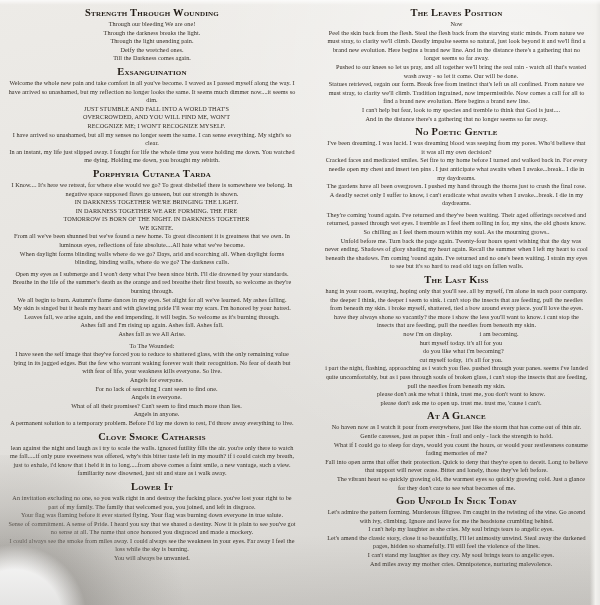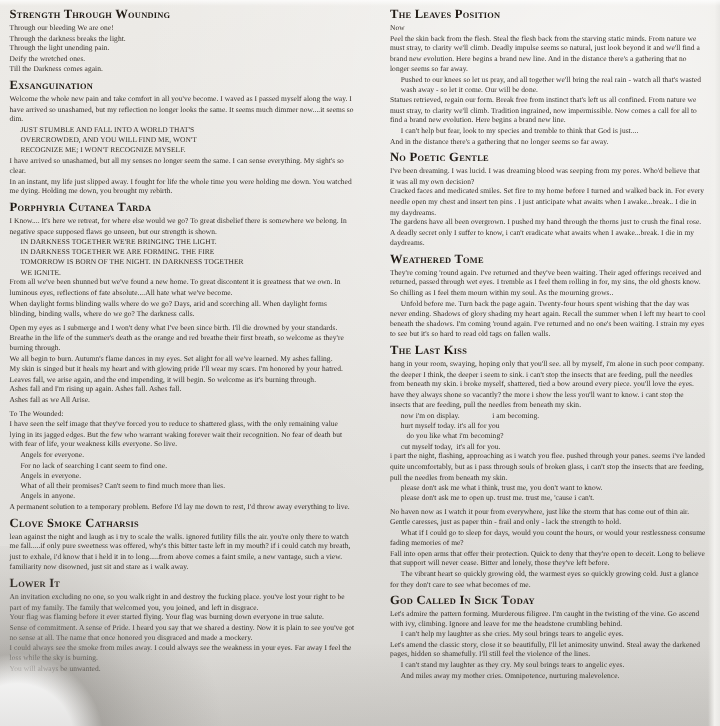--- a/index.html
+++ b/index.html
@@ -40,21 +40,21 @@
   }
   .scan-edge-top {
     position: absolute; top: 0; left: 0; right: 0; height: 5px;
     background: linear-gradient(to bottom, rgba(255,255,255,0.75), rgba(255,255,255,0));
     pointer-events: none;
   }
   .cols {
     position: relative;
     display: flex;
     gap: 29px;
-    width: 100%; height: 100%;
+    width: 100%; height: 100%; text-align: center;
   }
   .col { box-sizing: border-box; }
   .col-left  { width: 288px; flex: 0 0 auto; }
   .col-right { flex: 1 1 auto; padding-right: 6px; }
 
   section { margin: 0 0 3px 0; }
   .title {
     font-variant: small-caps;
     font-weight: 700;
     font-size: 10.5px;
@@ -146,43 +146,43 @@
           <div class="line c">I can't help but fear, look to my species and tremble to think that God is just....</div>
           <div class="line p">And in the distance there's a gathering that no longer seems so far away.</div>
         </section>
         <section>
           <h2 class="title">No Poetic Gentle</h2>
           <div class="line p">I've been dreaming. I was lucid. I was dreaming blood was seeping from my pores. Who'd believe that it was all my own decision?</div>
           <div class="line p">Cracked faces and medicated smiles. Set fire to my home before I turned and walked back in. For every needle open my chest and insert ten pins . I just anticipate what awaits when I awake...break.. I die in my daydreams.</div>
           <div class="line p">The gardens have all been overgrown. I pushed my hand through the thorns just to crush the final rose. A deadly secret only I suffer to know, i can't eradicate what awaits when I awake...break. I die in my daydreams.</div>
         </section>
         <section>
-          <h2 class="title">Weathered Tome</h2>
           <div class="line p">They're coming 'round again. I've returned and they've been waiting. Their aged offerings received and returned, passed through wet eyes. I tremble as I feel them rolling in for, my sins, the old ghosts know. So chilling as I feel them mourn within my soul. As the mourning grows..</div>
           <div class="line ip">Unfold before me. Turn back the page again. Twenty-four hours spent wishing that the day was never ending. Shadows of glory shading my heart again. Recall the summer when I left my heart to cool beneath the shadows. I'm coming 'round again. I've returned and no one's been waiting. I strain my eyes to see but it's so hard to read old tags on fallen walls.</div>
         </section>
         <section>
           <h2 class="title">The Last Kiss</h2>
           <div class="line p">hang in your room, swaying, hoping only that you'll see. all by myself, i'm alone in such poor company. the deeper I think, the deeper i seem to sink. i can't stop the insects that are feeding, pull the needles from beneath my skin. i broke myself, shattered, tied a bow around every piece. you'll love the eyes. have they always shone so vacantly? the more i show the less you'll want to know. i cant stop the insects that are feeding, pull the needles from beneath my skin.</div>
           <div class="line c">now i'm on display.                 i am becoming.</div>
           <div class="line c">hurt myself today. it's all for you</div>
           <div class="line c">   do you like what i'm becoming?</div>
           <div class="line c">cut myself today,  it's all for you.</div>
           <div class="line p">i part the night, flashing, approaching as i watch you flee. pushed through your panes. seems i've landed quite uncomfortably, but as i pass through souls of broken glass, i can't stop the insects that are feeding, pull the needles from beneath my skin.</div>
           <div class="line c">please don't ask me what i think, trust me, you don't want to know.</div>
           <div class="line c">please don't ask me to open up. trust me. trust me, 'cause i can't.</div>
         </section>
         <section>
+          <h2 class="title">At A Glance</h2>
           <div class="line p">No haven now as I watch it pour from everywhere, just like the storm that has come out of thin air. Gentle caresses, just as paper thin - frail and only - lack the strength to hold.</div>
           <div class="line ip">What if I could go to sleep for days, would you count the hours, or would your restlessness consume fading memories of me?</div>
           <div class="line p">Fall into open arms that offer their protection. Quick to deny that they're open to deceit. Long to believe that support will never cease. Bitter and lonely, those they've left before.</div>
           <div class="line ip">The vibrant heart so quickly growing old, the warmest eyes so quickly growing cold. Just a glance for they don't care to see what becomes of me.</div>
         </section>
         <section>
-          <h2 class="title">God Called In Sick Today</h2>
+          <h2 class="title">God Unfold In Sick Today</h2>
           <div class="line p">Let's admire the pattern forming. Murderous filigree. I'm caught in the twisting of the vine. Go ascend with ivy, climbing. Ignore and leave for me the headstone crumbling behind.</div>
           <div class="line c">I can't help my laughter as she cries. My soul brings tears to angelic eyes.</div>
           <div class="line p">Let's amend the classic story, close it so beautifully, I'll let animosity unwind. Steal away the darkened pages, hidden so shamefully. I'll still feel the violence of the lines.</div>
           <div class="line c">I can't stand my laughter as they cry. My soul brings tears to angelic eyes.</div>
           <div class="line c">And miles away my mother cries. Omnipotence, nurturing malevolence.</div>
         </section>
       </div>
   </div>
   <div class="curl-shadow"></div>
   <div class="bottom-shade"></div>

